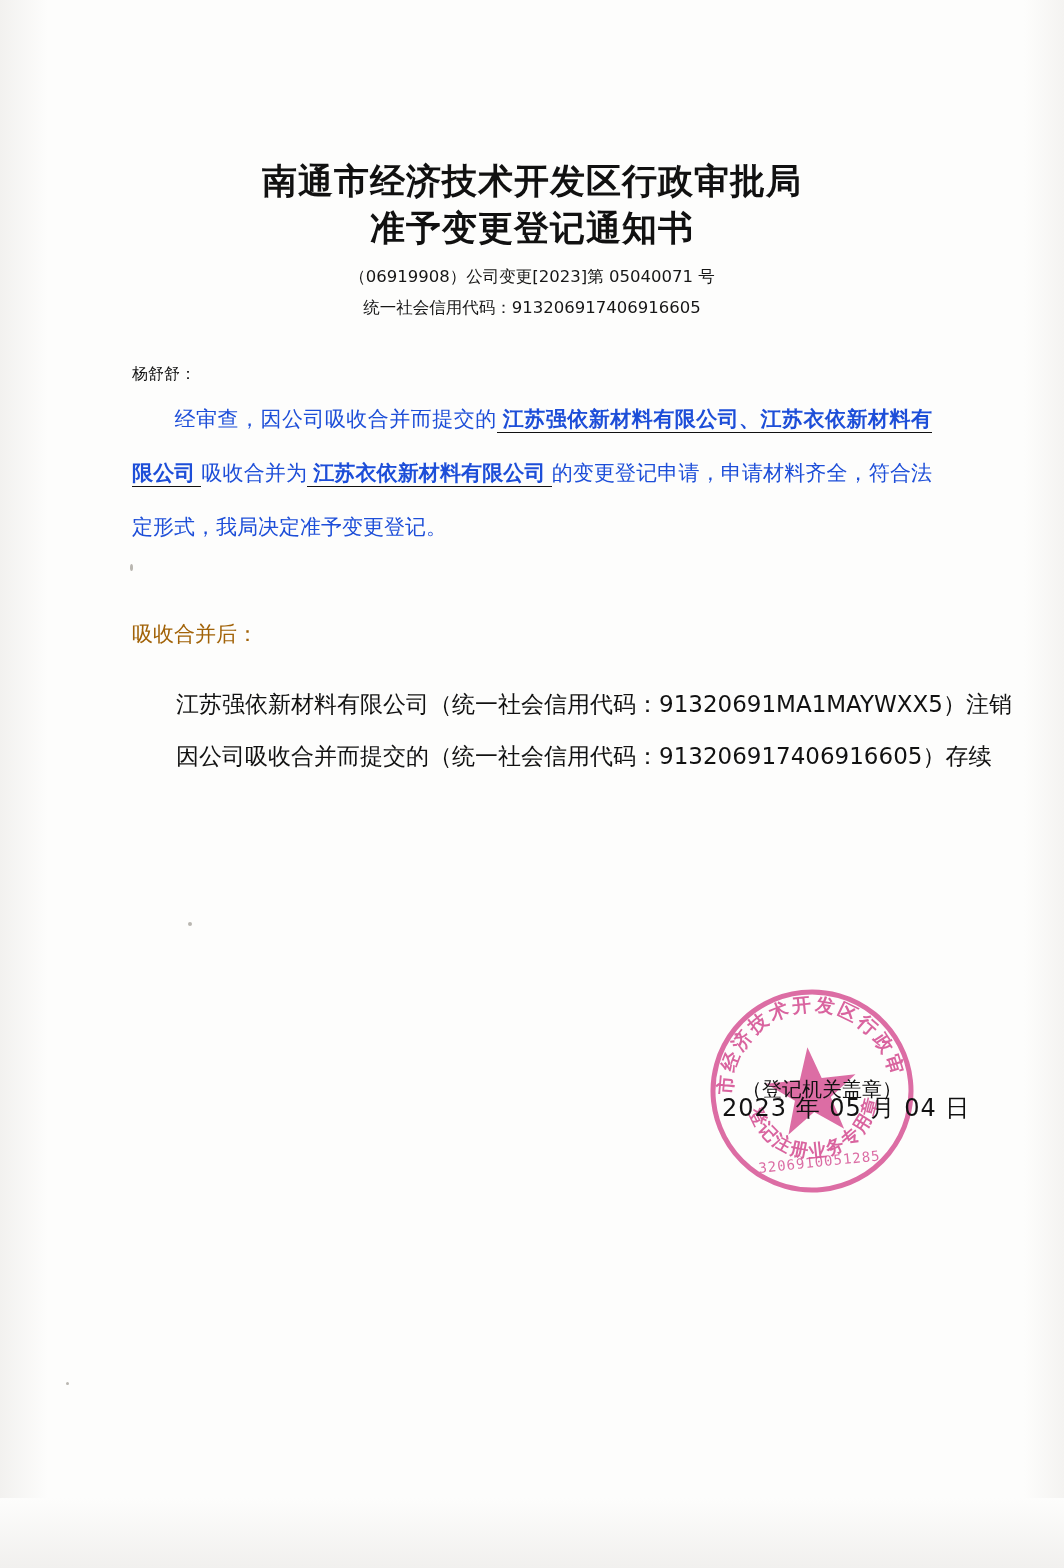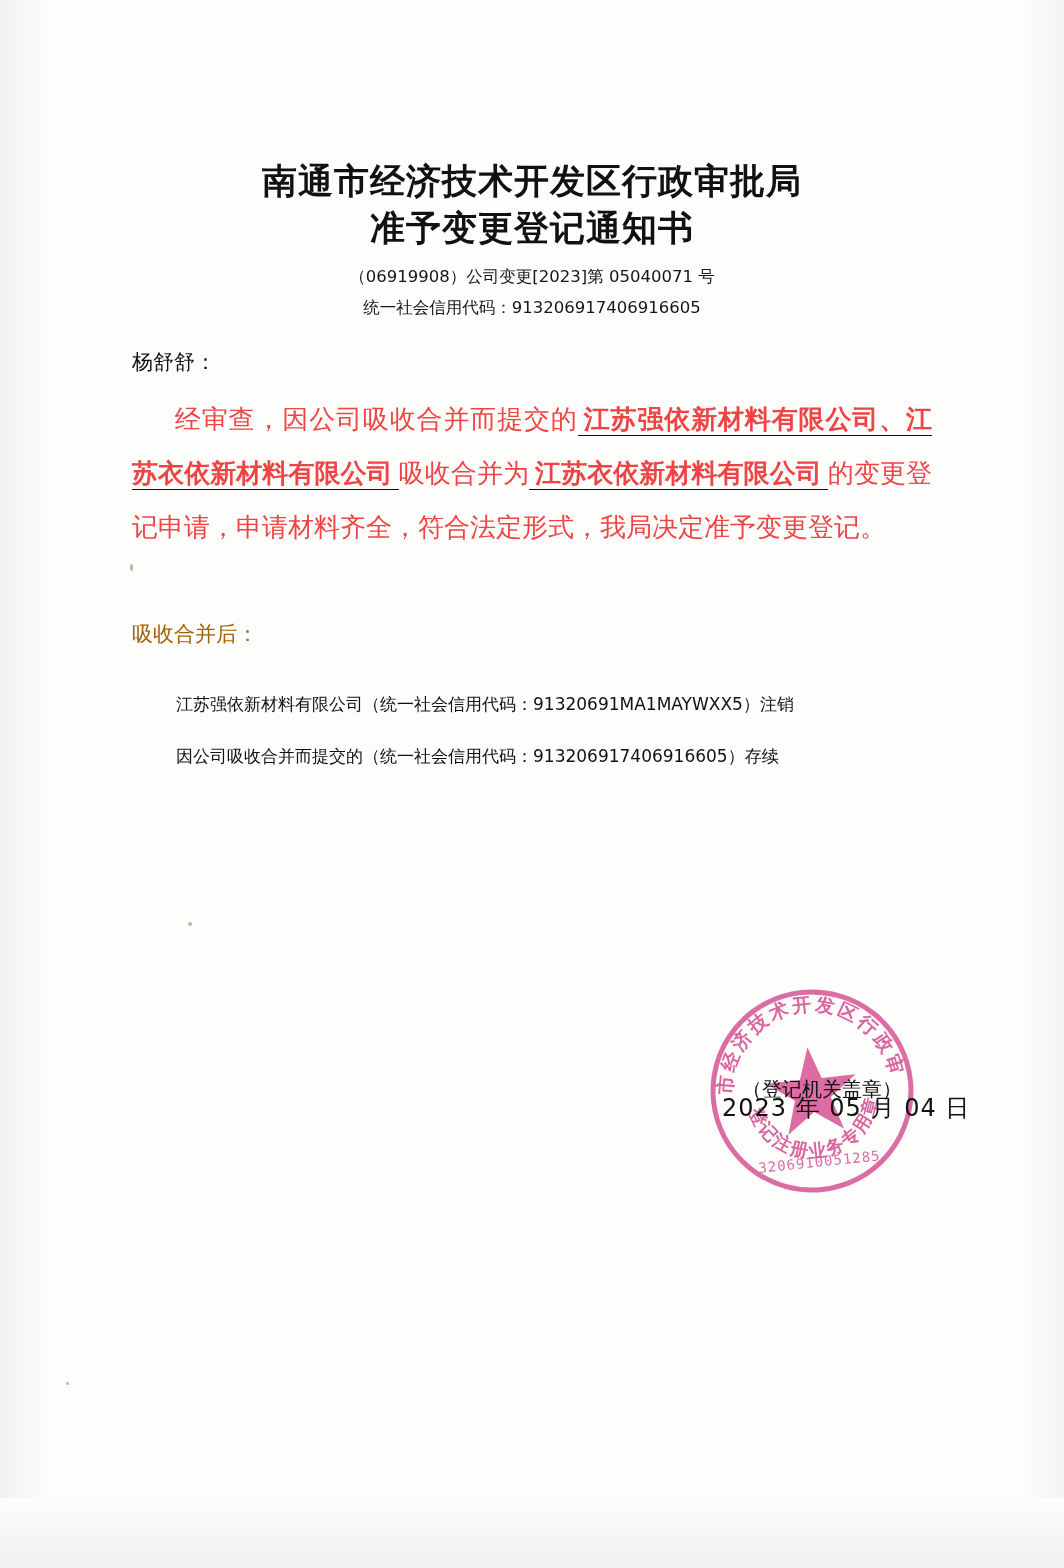--- a/index.html
+++ b/index.html
@@ -84,35 +84,35 @@
     text-align: center;
     font-size: 16.5px;
     color: #161616;
     font-family: "DejaVu Sans", "Liberation Sans", sans-serif;
   }
 
   
   .salutation {
     position: absolute;
     left: 132px;
-    top: 348px;
-    font-size: 21px;
+    top: 364px;
+    font-size: 16px;
     font-family: "DejaVu Sans", "Liberation Sans", sans-serif;
     color: #111;
   }
 
   .body-block {
     position: absolute;
     left: 132px;
     top: 392px;
     width: 800px;
-    font-size: 26px;
+    font-size: 21px;
     line-height: 54px;
     font-family: "DejaVu Sans", "Liberation Sans", sans-serif;
-    color: #ef4444;
+    color: #1d4ed8;
     text-align: justify;
   }
   .indent { display: inline-block; width: 42px; }
   .fill {
     font-weight: bold;
     border-bottom: 1.6px solid #111;
     padding: 0 6px 1px 6px;
   }
 
   .after-title {
@@ -121,21 +121,21 @@
     top: 620px;
     font-size: 21px;
     font-family: "DejaVu Sans", "Liberation Sans", sans-serif;
     color: #a16207;
   }
 
   .after-list {
     position: absolute;
     left: 176px;
     top: 678px;
-    font-size: 17px;
+    font-size: 23px;
     line-height: 52px;
     font-family: "DejaVu Sans", "Liberation Sans", sans-serif;
     color: #111;
   }
   .after-list div { white-space: nowrap; }
 
   
   .seal-note {
     position: absolute;
     left: 742px;

